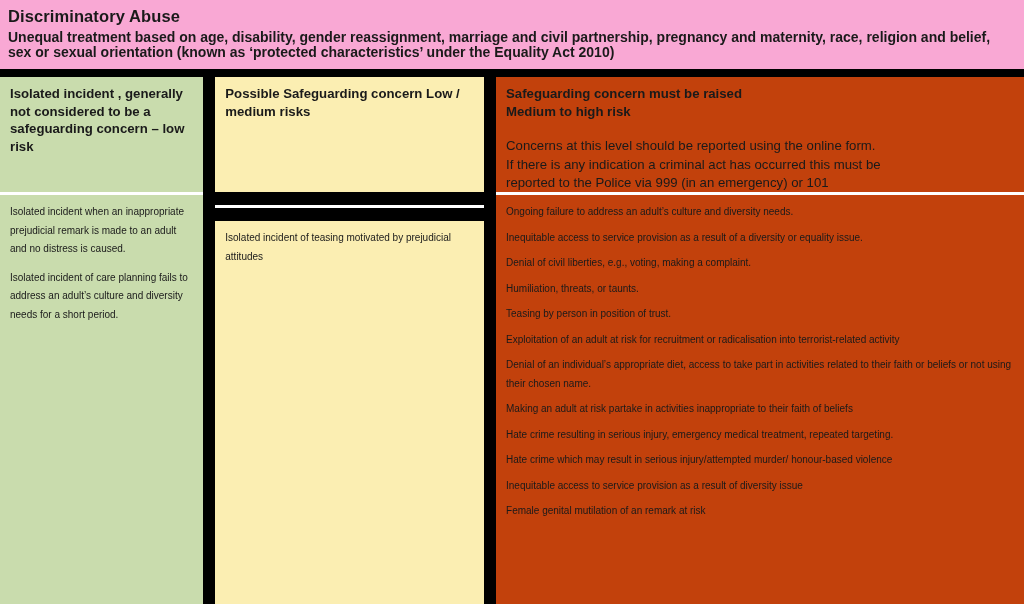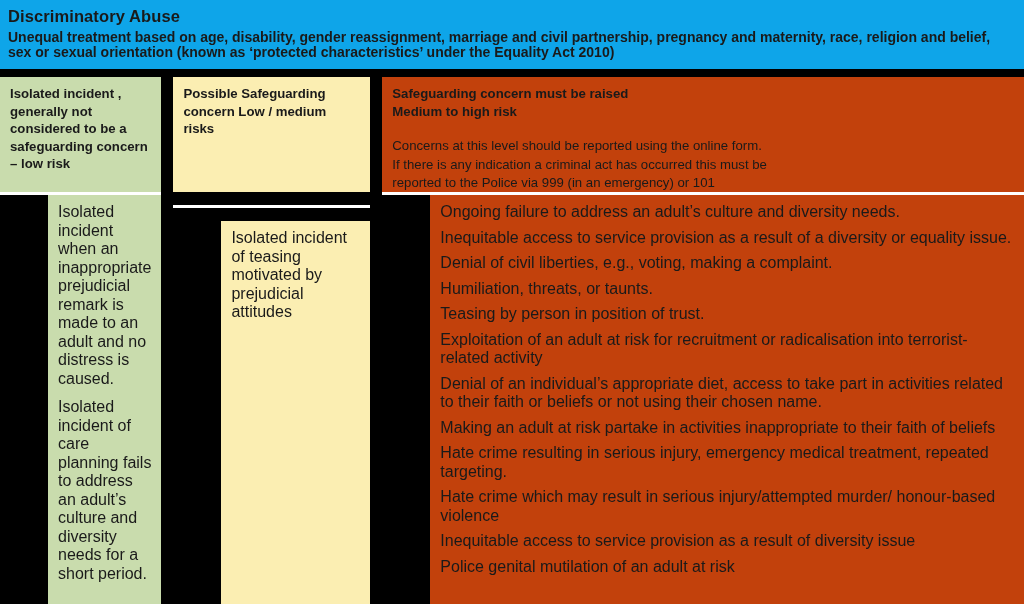--- a/index.html
+++ b/index.html
@@ -11,21 +11,21 @@
     height: 604px;
     background: #ececec;
     font-family: "Liberation Sans", sans-serif;
     color: #1a1a1a;
     overflow: hidden;
   }
 
   
   .intro {
     padding: 4px 8px 0 8px;
-    background: #0ea5e9;
+    background: #f9a8d4;
     box-sizing: border-box;
     height: 69px;
   }
   .intro-title {
     font-size: 16.5px;
     font-weight: 700;
     line-height: 20px;
     margin: 2px 0 4px 0;
     letter-spacing: 0.1px;
   }
@@ -74,24 +74,23 @@
     font-size: 13.2px;
     line-height: 17.5px;
   }
   .rowgap {
     height: 3px;
     flex: 0 0 3px;
     background: #ffffff;
   }
   .cell-body {
     flex: 1 1 auto;
-    font-size: 16px;
+    font-size: 10px;
     line-height: 18.5px;
     overflow: hidden;
-    margin-left: 48px;
   }
 
   .bg-green { background: #c9dcad; }
   .bg-yellow { background: #fbeeb2; }
   .bg-pink  { background: #c2410c; }
 
   .head-sub {
     font-weight: 400;
     margin-top: 17px;
     font-size: 13.2px;
@@ -160,18 +159,18 @@
         <li>Inequitable access to service provision as a result of a diversity or equality issue.</li>
         <li>Denial of civil liberties, e.g., voting, making a complaint.</li>
         <li>Humiliation, threats, or taunts.</li>
         <li>Teasing by person in position of trust.</li>
         <li>Exploitation of an adult at risk for recruitment or radicalisation into terrorist-related activity</li>
         <li>Denial of an individual’s appropriate diet, access to take part in activities related to their faith or beliefs or not using their chosen name.</li>
         <li>Making an adult at risk partake in activities inappropriate to their faith of beliefs</li>
         <li>Hate crime resulting in serious injury, emergency medical treatment, repeated targeting.</li>
         <li>Hate crime which may result in serious injury/attempted murder/ honour-based violence</li>
         <li>Inequitable access to service provision as a result of diversity issue</li>
-        <li>Police genital mutilation of an adult at risk</li>
+        <li>Female genital mutilation of an remark at risk</li>
       </ul>
     </div>
   </div>
 
 </div>
 
 </body></html>

